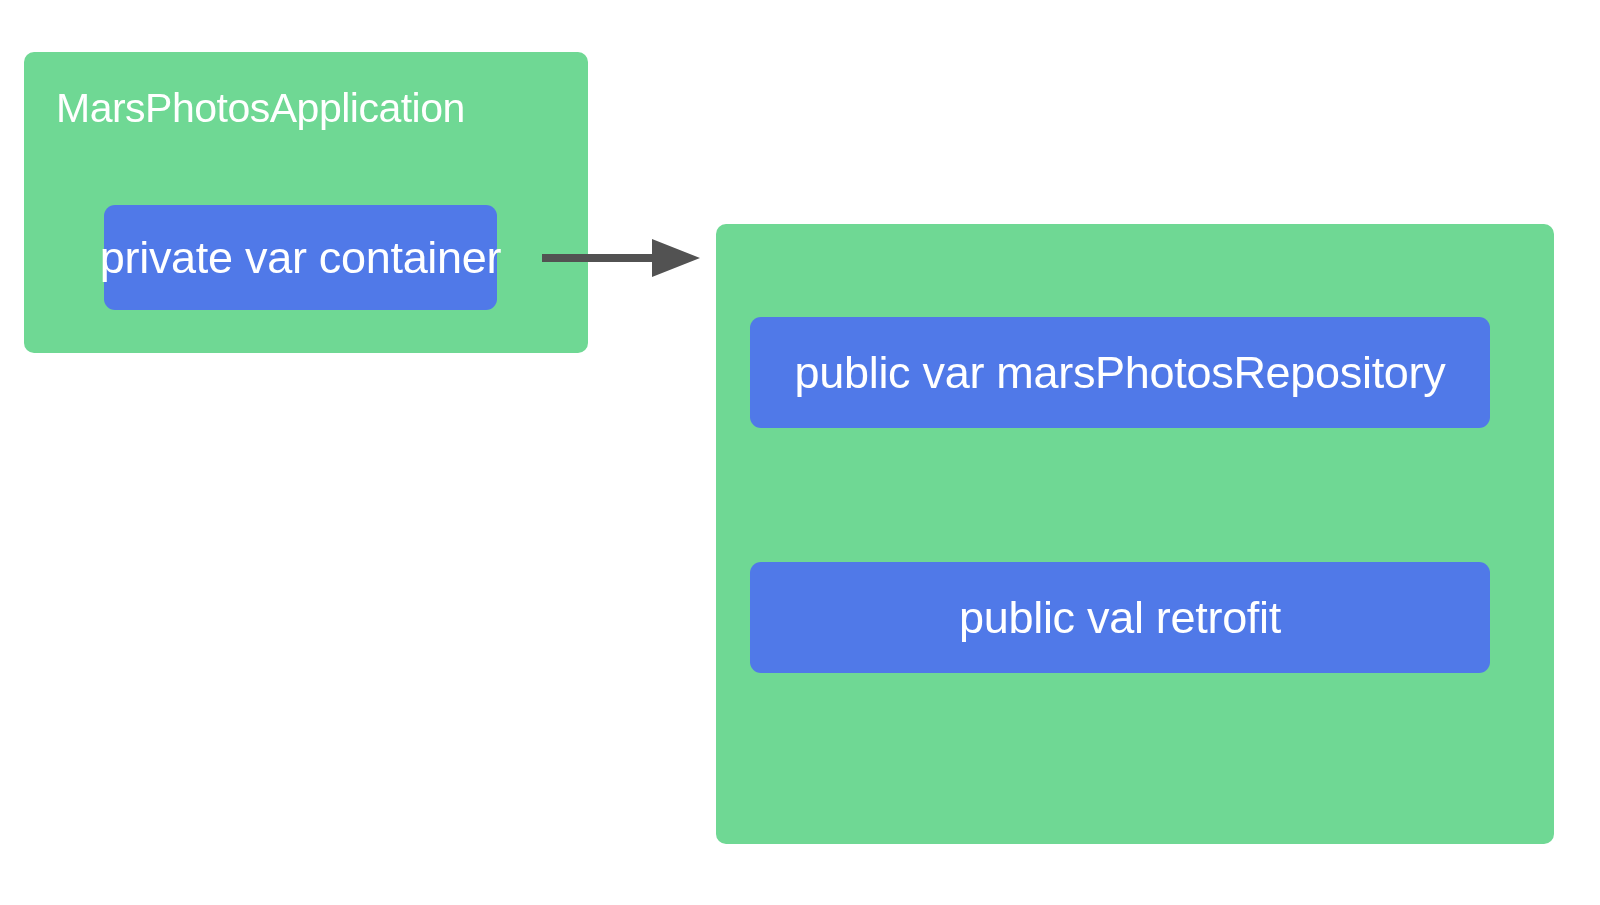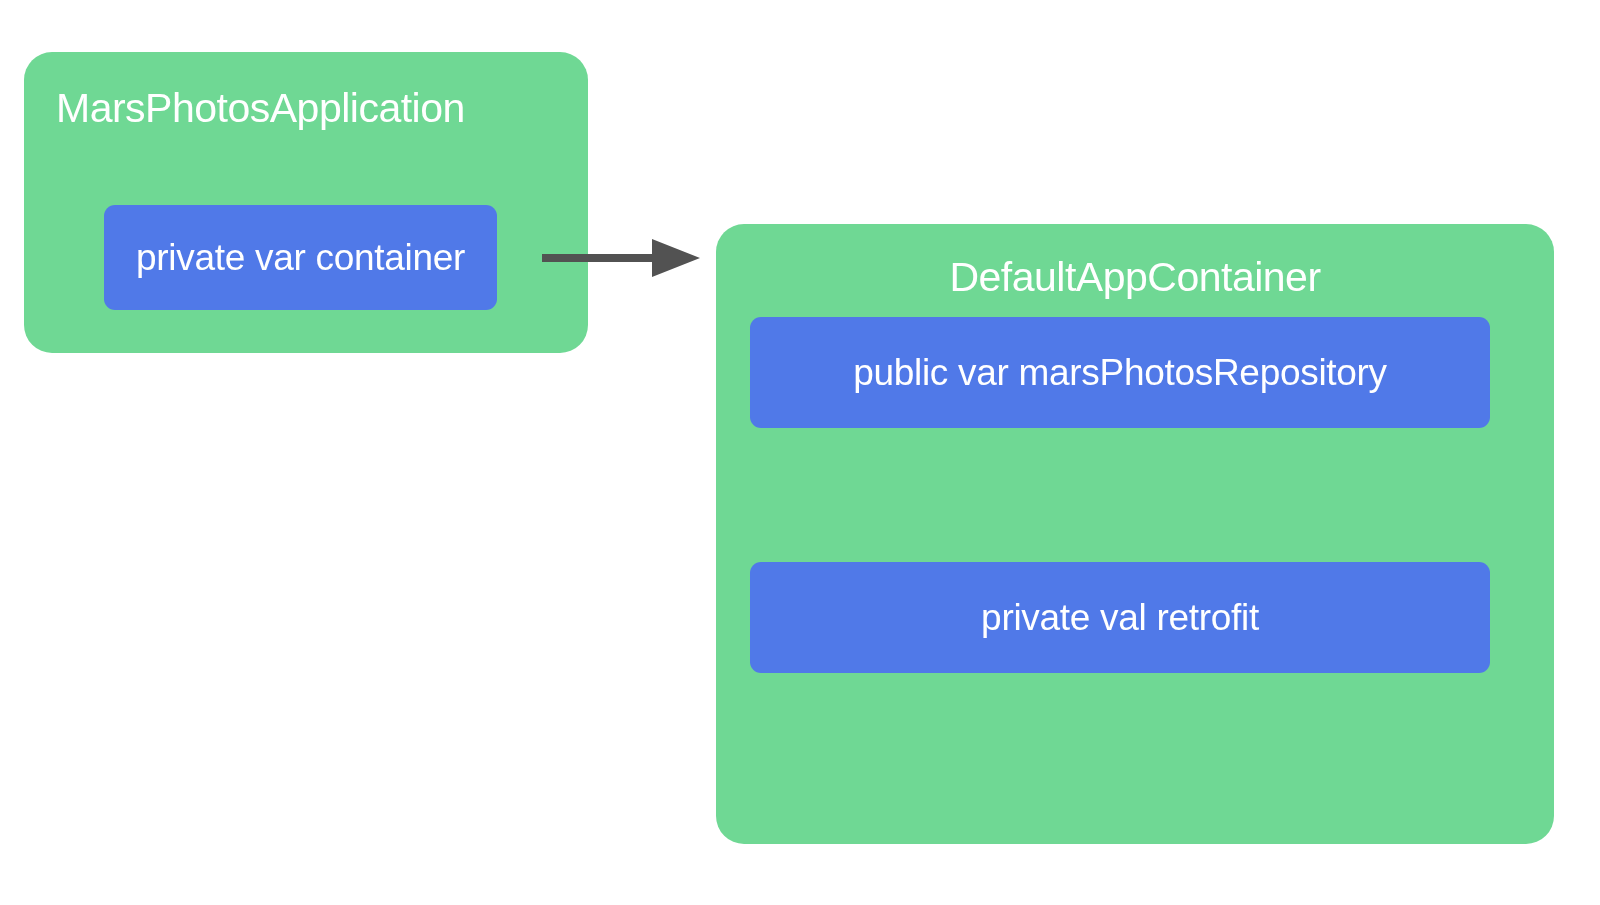--- a/index.html
+++ b/index.html
@@ -16,21 +16,21 @@
     width: 1600px;
     height: 905px;
     background: #ffffff;
     overflow: hidden;
   }
 
   
   .green-box {
     position: absolute;
     background: #6FD894;
-    border-radius: 28px;
+    border-radius: 10px;
     box-sizing: border-box;
   }
   .green-title {
     color: #ffffff;
     font-family: "Liberation Sans", sans-serif;
     font-weight: 400;
     letter-spacing: -0.5px;
     white-space: nowrap;
     line-height: 1;
   }
@@ -73,21 +73,21 @@
     border-radius: 11px;
     color: #ffffff;
     display: flex;
     align-items: center;
     justify-content: center;
     box-sizing: border-box;
   }
   .blue-box .blue-label {
     font-family: "Liberation Sans", sans-serif;
     font-weight: 400;
-    font-size: 37px;
+    font-size: 45px;
     letter-spacing: -0.3px;
     color: #ffffff;
     white-space: nowrap;
     line-height: 1;
   }
 
   
   #member-container {
     left: 80px;
     top: 153px;
@@ -130,26 +130,25 @@
     </div>
   </div>
 
   <div id="arrow">
     <svg width="180" height="52" viewBox="0 0 180 52" xmlns="http://www.w3.org/2000/svg">
       <path d="M12 22 L122 22 L122 7 L170 26 L122 45 L122 30 L12 30 Z" fill="#525252"></path>
     </svg>
   </div>
 
   <div class="green-box" id="container-box">
-    <div class="green-title">DefaultAppContainer</div>
 
     <div class="blue-box member-right" id="member-repository">
       <span class="blue-label">public var marsPhotosRepository</span>
     </div>
 
 
     <div class="blue-box member-right" id="member-retrofit">
-      <span class="blue-label">private val retrofit</span>
+      <span class="blue-label">public val retrofit</span>
     </div>
 
   </div>
 
 </div>
 
 </body></html>

